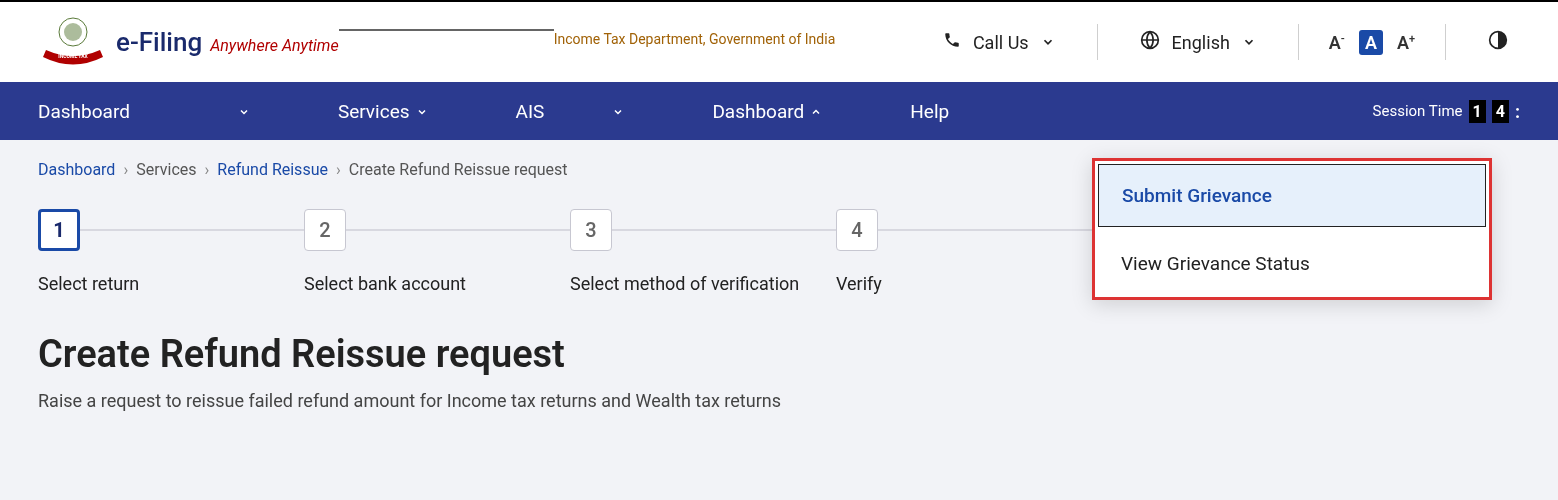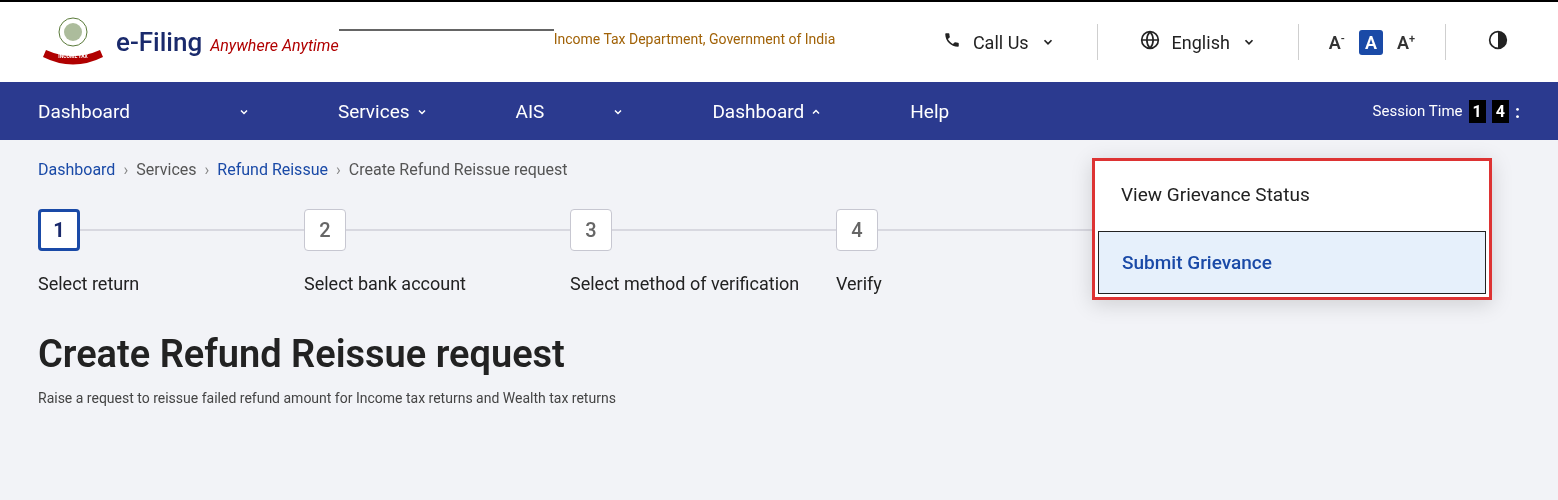--- a/index.html
+++ b/index.html
@@ -51,21 +51,21 @@
   .step.active .step-box { border:3px solid #1a4aa7; color:#1a2a6c; font-weight:700; }
   .step-line { height:2px; background:#d8d8e0; }
   .step-label { font-size:18px; color:#222; margin-top:22px; }
 
   .s1 .step-line { width: 224px; }
   .s2 .step-line { width: 224px; }
   .s3 .step-line { width: 224px; }
   .s4 .step-line { width: 224px; }
 
   .page-title { font-size:38px; font-weight:600; margin-top: 38px; color:#222; }
-  .page-desc { font-size:14px; color:#444; margin-top:14px; }
+  .page-desc { font-size:18px; color:#444; margin-top:14px; }
 
   .chev { display:inline-block; }
 </style>
 </head>
 <body>
 
 <div class="topbar-line"></div>
 
 <div class="topbar">
   <div class="logo-block">
@@ -181,22 +181,22 @@
   <div class="nav-spacer"></div>
   <div class="session">
     <span>Session Time</span>
     <span class="digit">1</span>
     <span class="digit">4</span>
     <span class="colon">:</span>
   </div>
 </div>
 
 <div class="dropdown">
+  <div class="dropdown-item highlight">Submit Grievance</div>
   <div class="dropdown-item plain">View Grievance Status</div>
-  <div class="dropdown-item highlight">Submit Grievance</div>
 </div>
 
 <div class="content">
   <div class="breadcrumb">
     <span class="crumb link">Dashboard</span>
     <span class="sep">›</span>
     <span class="crumb">Services</span>
     <span class="sep">›</span>
     <span class="crumb link">Refund Reissue</span>
     <span class="sep">›</span>

